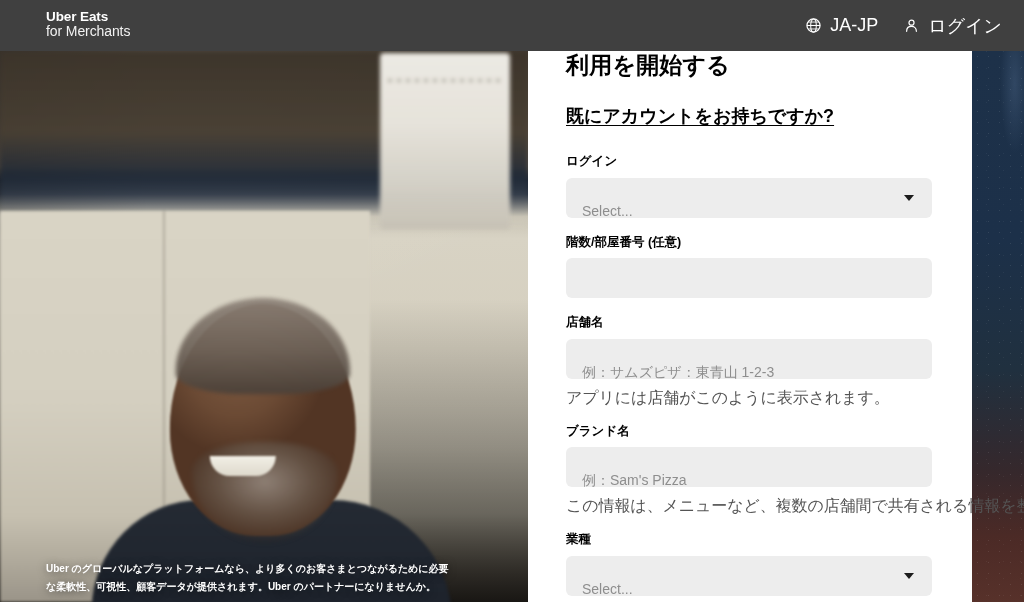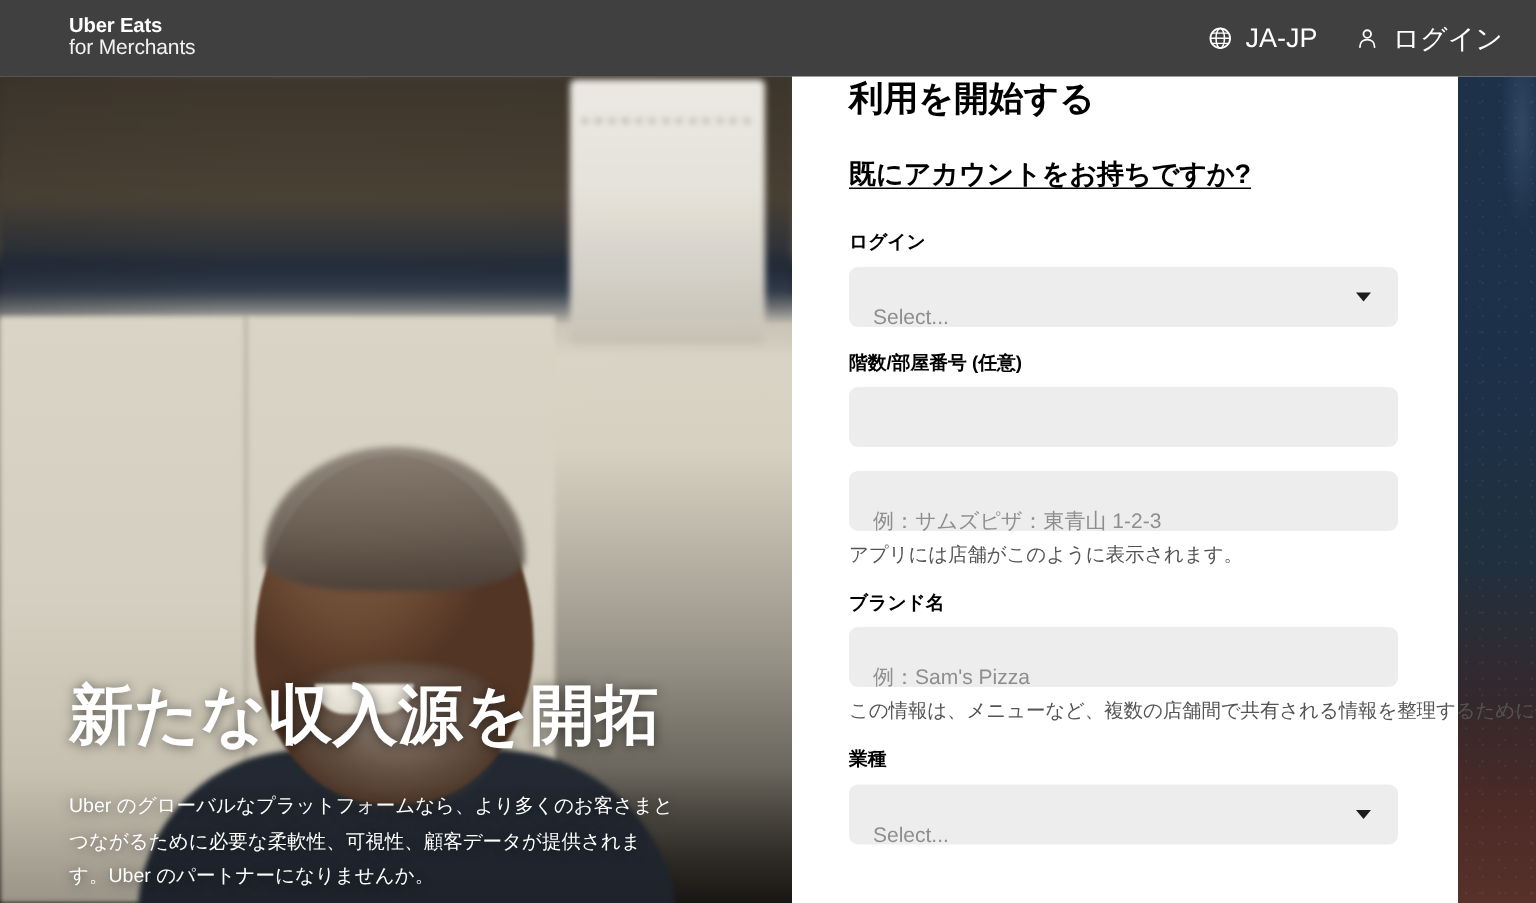--- a/index.html
+++ b/index.html
@@ -247,22 +247,22 @@
   }
   .hero-title {
     font-size: 43px;
     font-weight: 700;
     letter-spacing: 0.5px;
     line-height: 1.18;
     margin-bottom: 22px;
     white-space: nowrap;
   }
   .hero-body-text {
-    font-size: 13px;
-    font-weight: 400;
+    font-size: 10px;
+    font-weight: 700;
     line-height: 1.82;
     max-width: 404px;
     padding-bottom: 6px;
   }
 
   
   .right-strip {
     position: absolute;
     right: 0;
     top: 51px;
@@ -365,21 +365,21 @@
     right: 18px;
     top: 50%;
     transform: translateY(-50%);
     width: 0; height: 0;
     border-left: 5px solid transparent;
     border-right: 5px solid transparent;
     border-top: 6px solid #1c1c1c;
   }
 
   .field-help {
-    font-size: 13px;
+    font-size: 16px;
     color: #545454;
     margin-top: 7px;
     line-height: 1.45;
     letter-spacing: -0.1px;
     white-space: nowrap;
   }
 
   .field-group.tight { margin-bottom: 14px; }
 </style>
 </head>
@@ -429,21 +429,20 @@
       <div class="hero-counter"></div>
       <div class="hero-person">
         <div class="hero-body"></div>
         <div class="hero-head"></div>
         <div class="hero-hair"></div>
         <div class="hero-smile"></div>
       </div>
     </div>
 
     <div class="hero-text">
-      <div class="hero-title">新たな収入源を開拓</div>
       <div class="hero-body-text">Uber のグローバルなプラットフォームなら、より多くのお客さまとつながるために必要な柔軟性、可視性、顧客データが提供されます。Uber のパートナーになりませんか。</div>
     </div>
   </div>
 
   <div class="right-strip"></div>
 
   <div class="form-wrap">
 
     <div class="form-title">利用を開始する</div>
 
@@ -461,20 +460,21 @@
     
     <div class="field-group">
       <label class="field-label">階数/部屋番号 (任意)</label>
       <div class="field-control input-like">
         <span class="field-value"></span>
       </div>
     </div>
 
     
     <div class="field-group tight">
+      <label class="field-label">店舗名</label>
       <div class="field-control input-like">
         <span class="field-value">例：サムズピザ：東青山 1-2-3</span>
       </div>
       <div class="field-help">アプリには店舗がこのように表示されます。</div>
     </div>
 
     
     <div class="field-group tight">
       <label class="field-label">ブランド名</label>
       <div class="field-control input-like">

